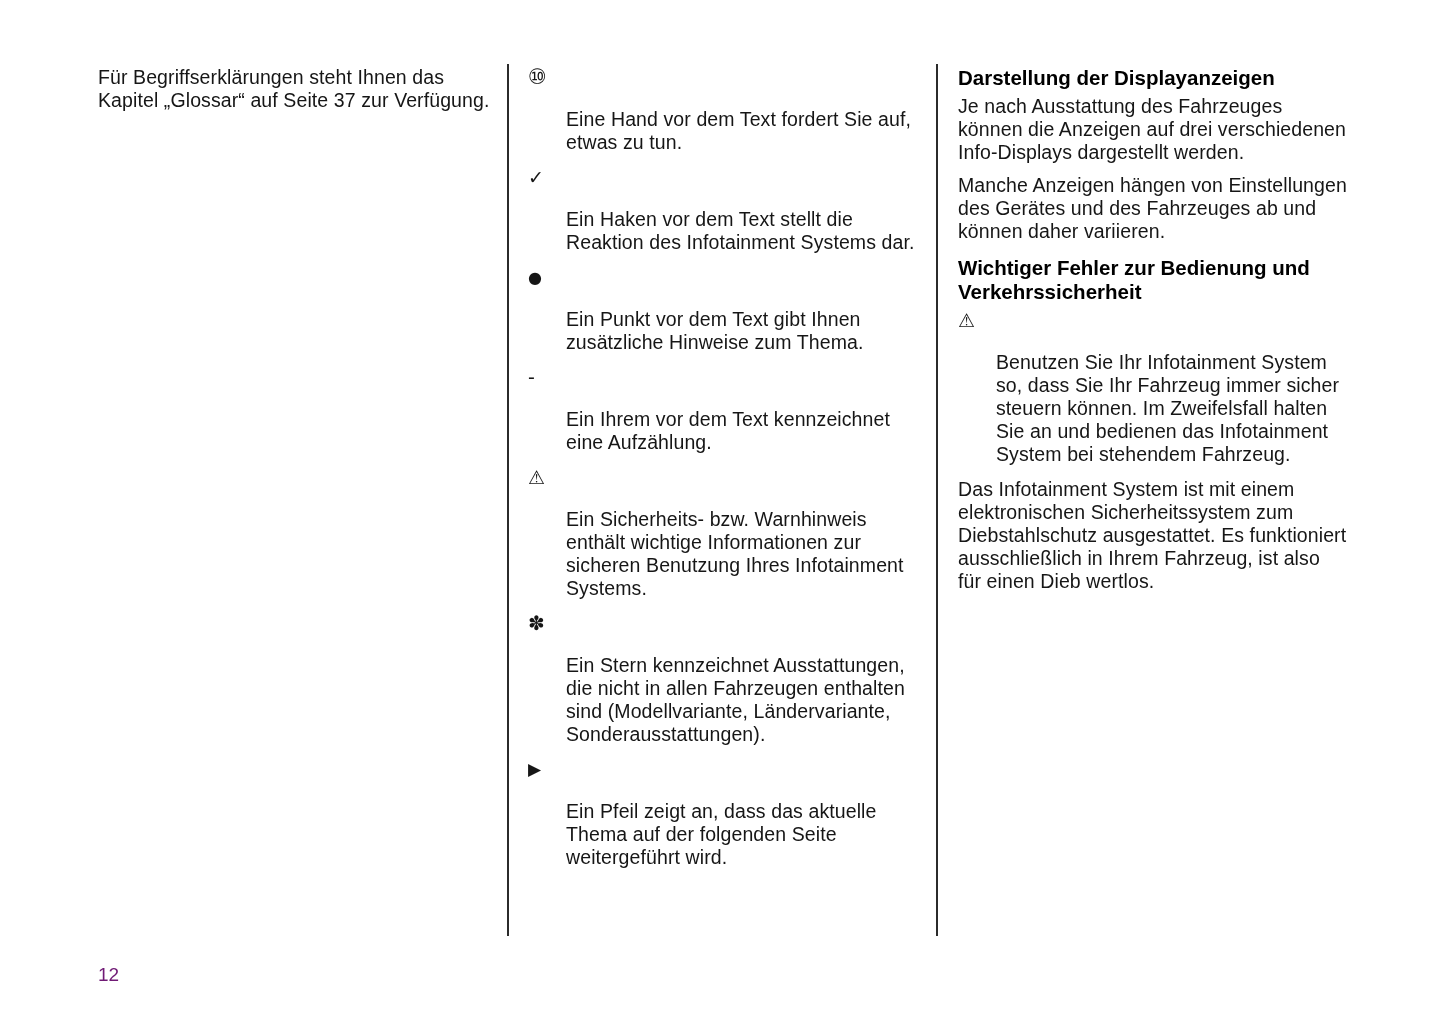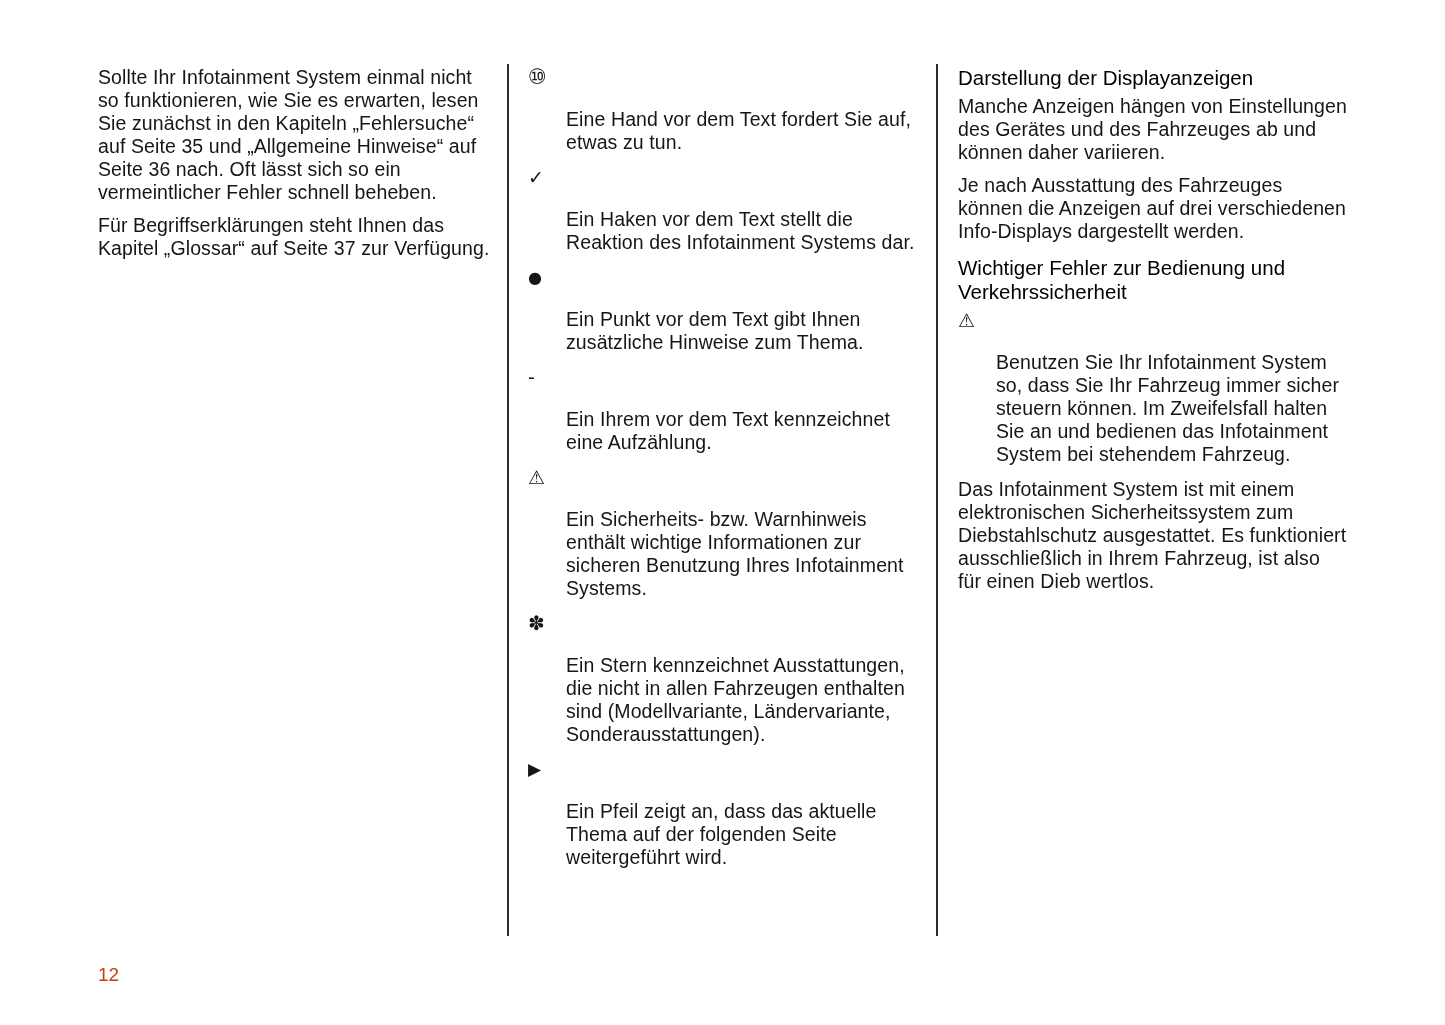--- a/index.html
+++ b/index.html
@@ -63,43 +63,42 @@
   .sym.hand    { font-size: 21px; }
   .sym.bullet  { font-size: 16px; }
   .sym.warning { font-size: 19px; }
   .sym.star    { font-size: 20px; }
   .sym.arrow   { font-size: 17px; }
   .sym-text { flex: 1 1 auto; margin-top: 42px; }
 
   h2 {
     font-size: 20.5px;
     line-height: 24px;
-    font-weight: normal;
+    font-weight: bold;
     color: #000000;
     margin: 13px 0 5px 0;
     letter-spacing: 0;
   }
   .col-right h2:first-child { margin-top: 0; }
 
   .page-number {
     position: absolute;
     left: 98px;
     top: 963px;
     font-size: 19px;
     line-height: 23px;
-    color: #c2410c;
+    color: #701a75;
   }
 </style>
 </head>
 <body>
 
 <div class="page">
 
   <div class="col col-left">
-    <p>Sollte Ihr Infotainment System einmal nicht so funktionieren, wie Sie es erwarten, lesen Sie zunächst in den Kapiteln „Fehlersuche“ auf Seite 35 und „Allgemeine Hinweise“ auf Seite 36 nach. Oft lässt sich so ein vermeintlicher Fehler schnell beheben.</p>
     <p>Für Begriffserklärungen steht Ihnen das Kapitel „Glossar“ auf Seite 37 zur Verfügung.</p>
   </div>
 
   <div class="divider divider-1"></div>
 
   <div class="col col-middle">
 
     <div class="sym-item">
       <span class="sym hand">⑩</span>
       <span class="sym-text">Eine Hand vor dem Text fordert Sie auf, etwas zu tun.</span>
@@ -133,22 +132,22 @@
     <div class="sym-item">
       <span class="sym arrow">▶</span>
       <span class="sym-text">Ein Pfeil zeigt an, dass das aktuelle Thema auf der folgenden Seite weitergeführt wird.</span>
     </div>
   </div>
 
   <div class="divider divider-2"></div>
 
   <div class="col col-right">
     <h2>Darstellung der Displayanzeigen</h2>
+    <p>Je nach Ausstattung des Fahrzeuges können die Anzeigen auf drei verschiedenen Info-Displays dargestellt werden.</p>
     <p>Manche Anzeigen hängen von Einstellungen des Gerätes und des Fahrzeuges ab und können daher variieren.</p>
-    <p>Je nach Ausstattung des Fahrzeuges können die Anzeigen auf drei verschiedenen Info-Displays dargestellt werden.</p>
 
     <h2>Wichtiger Fehler zur Bedienung und Verkehrssicherheit</h2>
     <div class="sym-item">
       <span class="sym warning">⚠</span>
       <span class="sym-text">Benutzen Sie Ihr Infotainment System so, dass Sie Ihr Fahrzeug immer sicher steuern können. Im Zweifelsfall halten Sie an und bedienen das Infotainment System bei stehendem Fahrzeug.</span>
     </div>
 
     <p>Das Infotainment System ist mit einem elektronischen Sicherheitssystem zum Diebstahlschutz ausgestattet. Es funktioniert ausschließlich in Ihrem Fahrzeug, ist also für einen Dieb wertlos.</p>
   </div>
 

